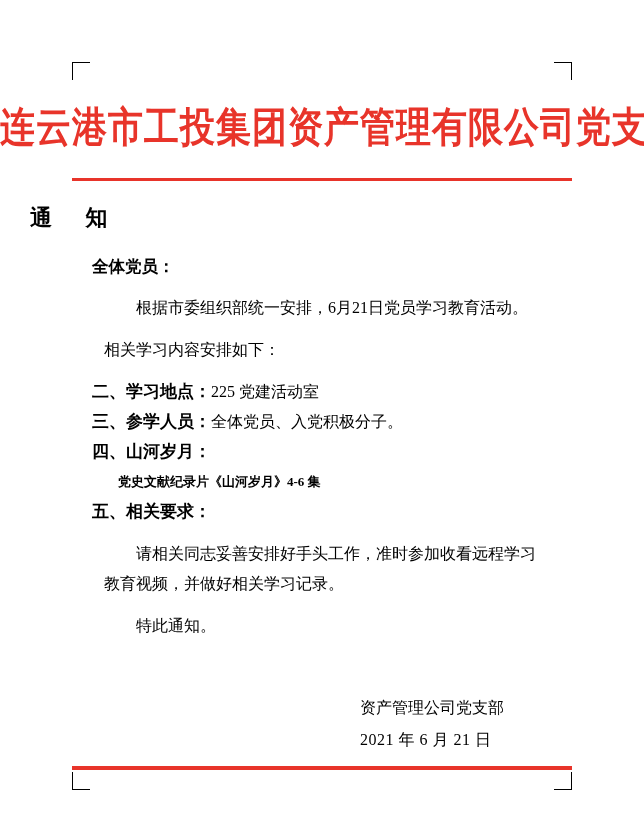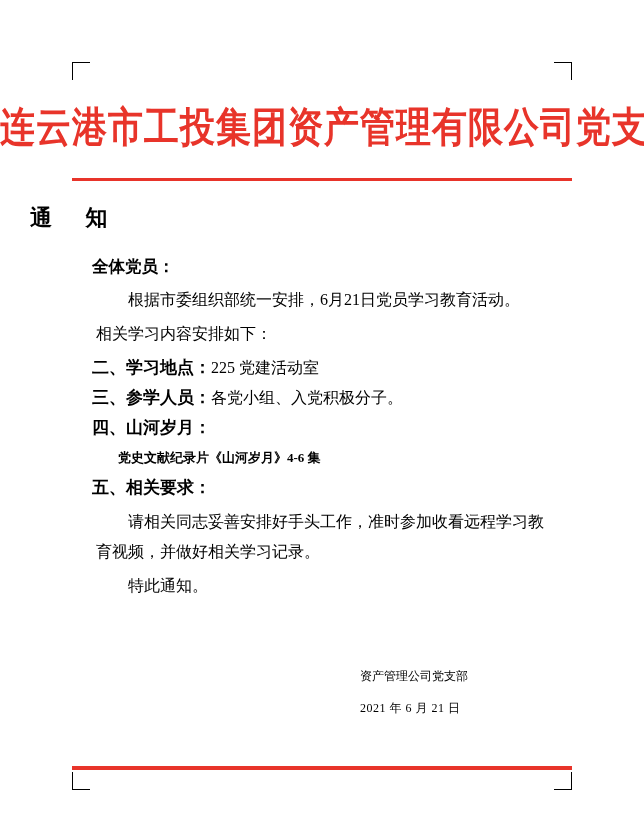--- a/index.html
+++ b/index.html
@@ -104,21 +104,21 @@
 
   .salutation {
     font-weight: bold;
     font-size: 16.5px;
   }
 
   .para {
     text-indent: 2em;
     font-size: 16px;
     line-height: 30px;
-    margin: 4px;
+    margin: 12px;
   }
   .para.noindent { text-indent: 0; }
 
   .item {
     font-weight: bold;
     font-size: 17px;
     line-height: 30px;
     margin: 0;
     white-space: nowrap;
   }
@@ -130,23 +130,23 @@
     font-weight: bold;
     font-size: 13px;
     line-height: 30px;
     text-indent: 2em;
     margin: 0;
   }
 
   .signature {
     position: absolute;
     left: 360px;
-    top: 660px;
+    top: 692px;
     width: 200px;
-    font-size: 12px;
+    font-size: 16px;
     line-height: 32px;
     text-align: left;
   }
   .signature .line2 { letter-spacing: 0.5px; }
 </style>
 </head>
 <body>
 
 <div class="page">
 
@@ -179,21 +179,21 @@
 
     <p class="para">根据市委组织部统一安排，6月21日党员学习教育活动。</p>
     <p class="para noindent">相关学习内容安排如下：</p>
 
 
     <p class="item">
       <span>二、学习地点：</span><span class="val">225 党建活动室</span>
     </p>
 
     <p class="item">
-      <span>三、参学人员：</span><span class="val">各党小组、入党积极分子。</span>
+      <span>三、参学人员：</span><span class="val">全体党员、入党积极分子。</span>
     </p>
 
     <p class="item">
       <span>四、山河岁月：</span>
     </p>
 
     <p class="item-sub">党史文献纪录片《山河岁月》4-6 集</p>
 
     <p class="item">
       <span>五、相关要求：</span>

